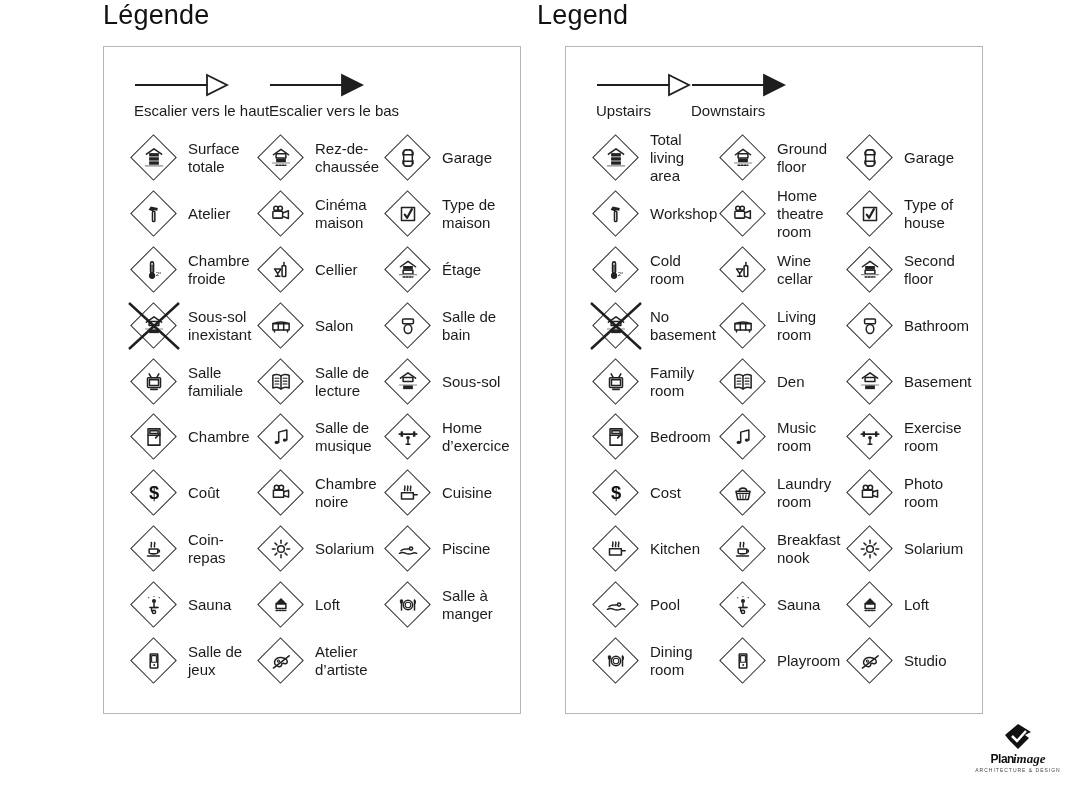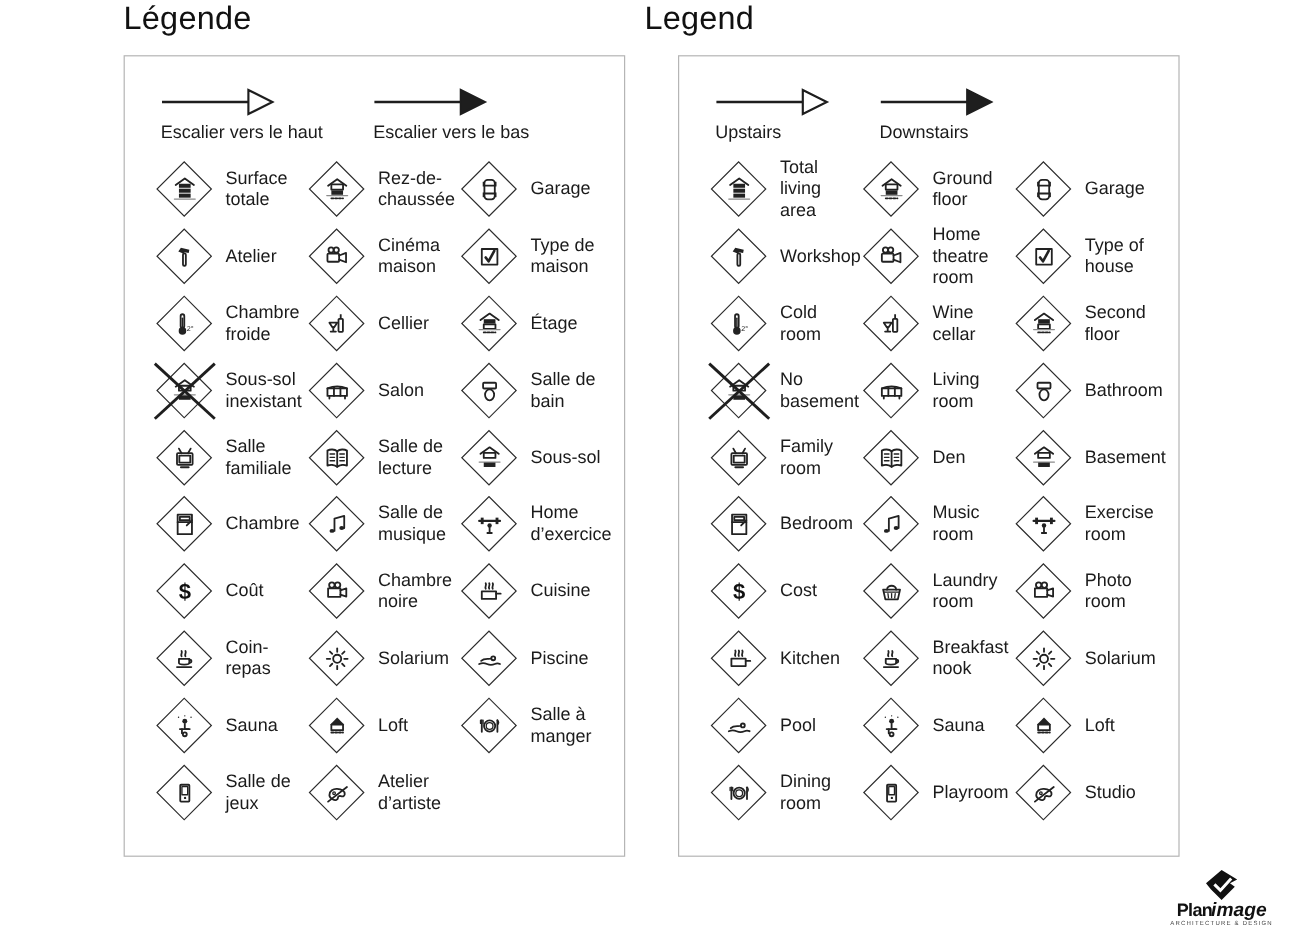--- a/index.html
+++ b/index.html
@@ -6,39 +6,39 @@
   body{width:1080px;height:785px;position:relative;overflow:hidden;
        font-family:"Liberation Sans","DejaVu Sans",sans-serif;color:#1b1b1b;}
   .panel-title{position:absolute;top:0px;margin:0;font-size:27px;font-weight:400;
        letter-spacing:.2px;color:#111;}
   #title-fr{left:103px;}
   #title-en{left:537px;}
   .panel{position:absolute;top:46px;width:418px;height:668px;
        border:1px solid #b5b5b5;background:#fff;box-sizing:border-box;}
   #panel-fr{left:103px;}
   #panel-en{left:565px;}
-  .arrows{display:flex;gap:42px;padding:26px 0 0 30px;align-items:flex-end;}
+  .arrows{display:flex;padding:26px 0 0 30px;align-items:flex-end;}
   .arrow-group{display:flex;flex-direction:column;}
   .arrow-svg{display:block;}
   .arrow-label{font-size:15px;margin-top:5px;color:#1b1b1b;white-space:nowrap;}
   .grid{display:grid;grid-template-columns:repeat(3,127px);grid-auto-rows:55.9px;
        padding-left:24px;margin-top:11px;}
   .cell{display:flex;align-items:center;}
   .diamond-wrap{position:relative;width:52px;height:52px;flex:0 0 52px;}
   .diamond{position:absolute;left:9px;top:9px;width:33px;height:33px;
        border:1.6px solid #2b2b2b;transform:rotate(45deg);background:#fff;box-sizing:border-box;}
   .glyph{position:absolute;left:13px;top:13px;width:26px;height:26px;}
   .cross{position:absolute;left:-2px;top:-2px;width:56px;height:56px;}
   .cell-label{margin-left:8px;font-size:15px;line-height:18px;max-width:70px;color:#1b1b1b;}
   .logo{position:absolute;right:16px;bottom:12px;width:92px;text-align:center;}
   .logo-mark{display:block;margin:0 auto 1px auto;}
   .brand{line-height:14px;white-space:nowrap;}
-  .brand-bold{font-weight:800;font-size:15px;color:#111;letter-spacing:-.5px;}
-  .brand-italic{font-family:Liberation Sans, sans-serif;font-style:italic;
-       font-weight:700;font-size:16px;color:#111;margin-left:-1px;}
+  .brand-bold{font-weight:800;font-size:12px;color:#111;letter-spacing:-.5px;}
+  .brand-italic{font-family:Liberation Serif, serif;font-style:italic;
+       font-weight:700;font-size:13px;color:#111;margin-left:-1px;}
   .tagline{font-size:5px;letter-spacing:1px;color:#444;margin-top:1px;}
 </style>
 </head>
 <body>
 
 <h1 class="panel-title" id="title-fr">Légende</h1>
 <h1 class="panel-title" id="title-en">Legend</h1>
 
 <div class="panel" id="panel-fr">
   <div class="arrows" id="arrows-0">

